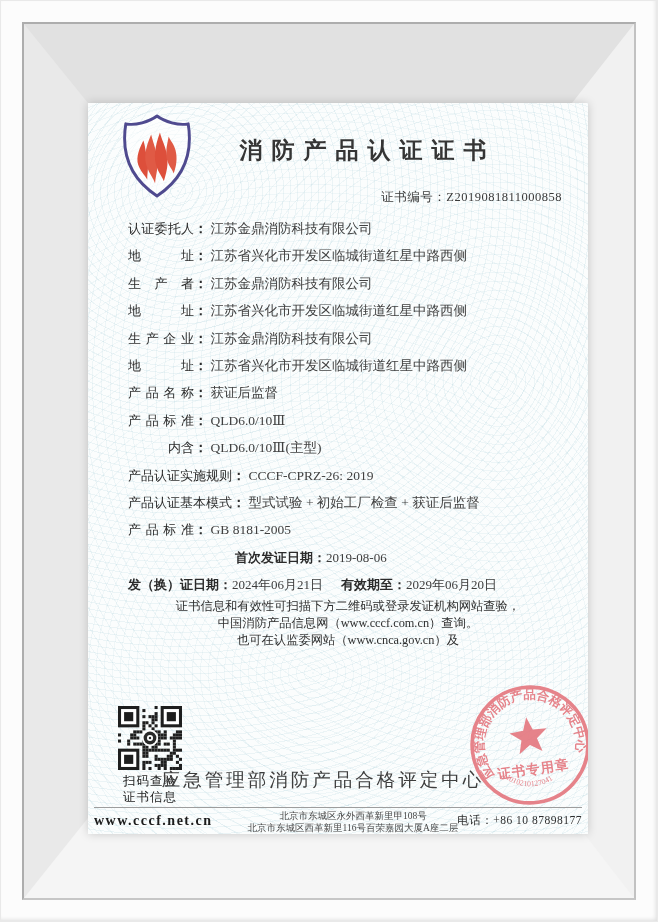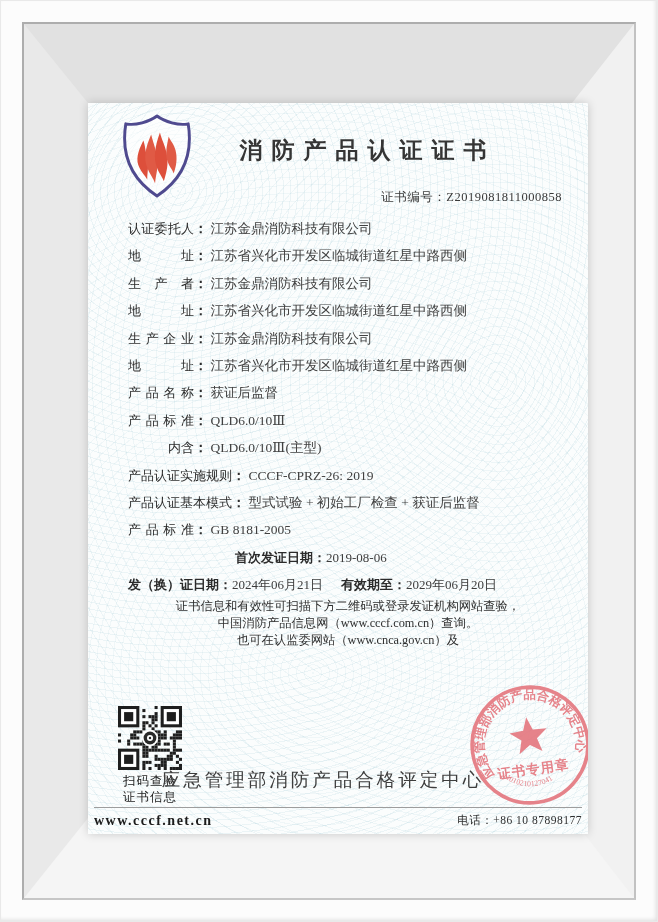--- a/index.html
+++ b/index.html
@@ -251,18 +251,23 @@
           <polygon points="60,33 64.7,45.5 78.1,46.1 67.6,54.5 71.2,67.4 60,60 48.8,67.4 52.4,54.5 41.9,46.1 55.3,45.5" fill="#e4737b"></polygon>
           <text x="60" y="88" text-anchor="middle" font-size="13" font-weight="bold" fill="#e4737b" letter-spacing="1">证书专用章</text>
           <text font-size="7.5" fill="#e4737b">
             <textPath href="#numPath" startOffset="4">11010210127041</textPath>
           </text>
         </svg>
 
         <div class="org-name">应急管理部消防产品合格评定中心</div>
         <div class="divider"></div>
         <div class="site">www.cccf.net.cn</div>
+        <div class="addr">
+          <div>北京市东城区永外西革新里甲108号</div>
+          <div>北京市东城区西革新里116号百荣嘉园大厦A座二层</div>
+
+        </div>
         <div class="phone"><span>电话：</span><span>+86 10 87898177</span></div>
 
       </div>
     </div>
   </div>
 </div>
 
 </body></html>

